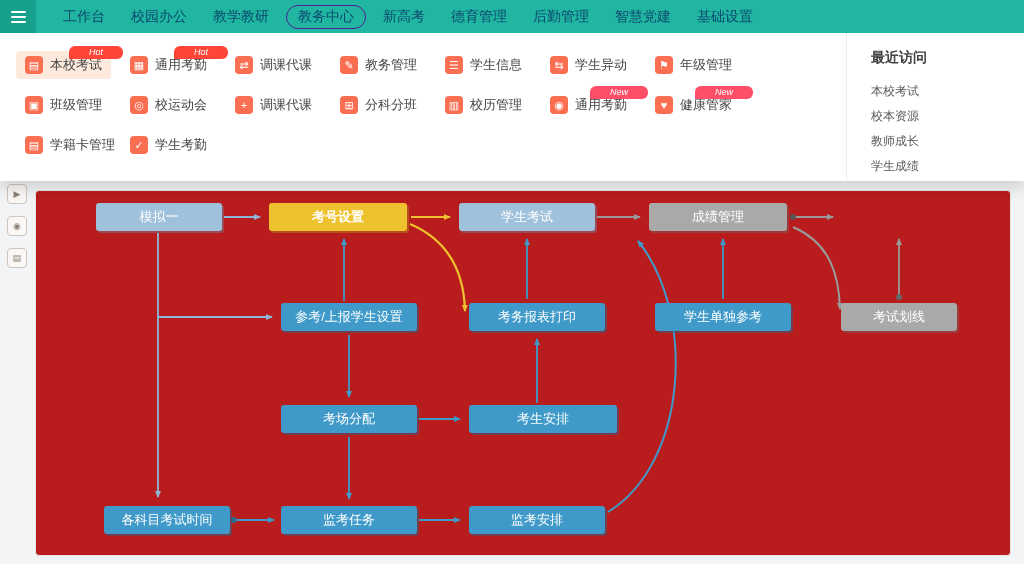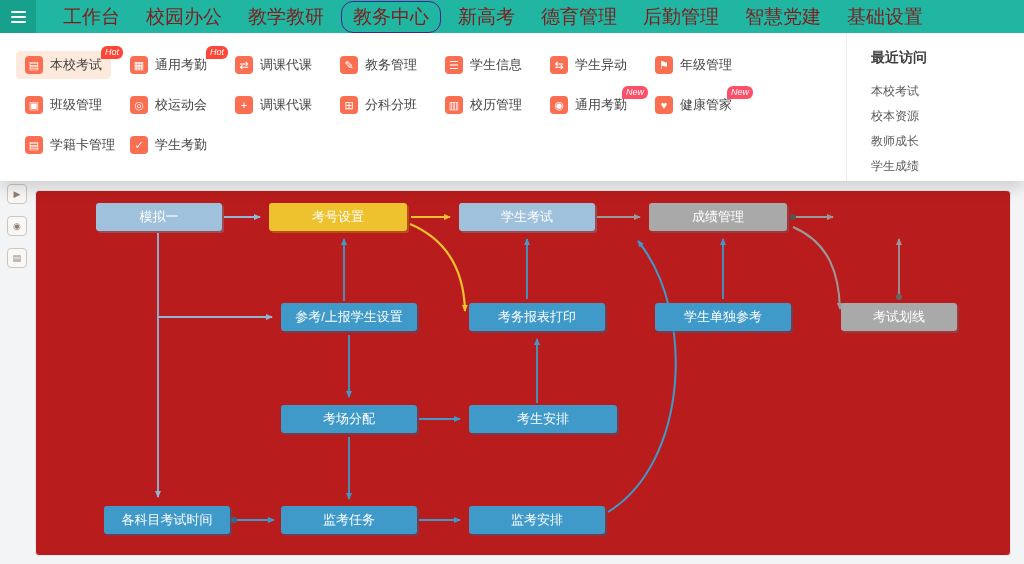--- a/index.html
+++ b/index.html
@@ -16,21 +16,21 @@
     background:#20b6a2; display:flex; align-items:center; z-index:40;
   }
   .burger {
     width:36px; height:33px; background:#17a18d; flex:0 0 36px;
     display:flex; align-items:center; justify-content:center; cursor:pointer;
   }
   .burger-icon { display:flex; flex-direction:column; gap:3px; }
   .burger-icon i { display:block; width:15px; height:2px; background:#fff; border-radius:1px; }
   .topnav { display:flex; align-items:center; margin-left:14px; }
   .nav-item {
-    color:#7f1d1d; font-size:19px; padding:4px 13px; cursor:pointer; white-space:nowrap;
+    color:#0c4a6e; font-size:14px; padding:4px 13px; cursor:pointer; white-space:nowrap;
   }
   .nav-item.boxed {
     border:1px solid #4c1d95; border-radius:12px; padding:2px 11px; margin:0 4px;
   }
 
   
   .mini-sidebar {
     position:absolute; left:7px; top:184px; display:flex; flex-direction:column;
     gap:12px; z-index:5;
   }
@@ -44,21 +44,21 @@
   .content-panel {
     position:absolute; left:35px; top:190px; width:976px; height:366px;
     background:#b91c1c; border:1px solid #e6e6e6; border-radius:4px; z-index:1;
   }
   .arrows { position:absolute; left:0; top:0; }
   .node {
     position:absolute; height:28px; line-height:28px; text-align:center;
     color:#fff; font-size:13px; border-radius:3px; cursor:pointer; white-space:nowrap;
   }
   .t-lightblue { background:#9fc1dc; box-shadow:2px 2px 0 rgba(110,145,175,.4); }
-  .t-yellow    { background:#eec22e; box-shadow:2px 2px 0 rgba(185,145,25,.45); }
+  .t-yellow    { background:#eec22e; box-shadow:2px 2px 0 rgba(185,145,25,.45);font-weight:bold; }
   .t-blue      { background:#3f9ac9; box-shadow:2px 2px 0 rgba(30,105,145,.45); }
   .t-gray      { background:#a9a9a9; box-shadow:2px 2px 0 rgba(110,110,110,.4); }
 
   
   .mega-menu {
     position:absolute; top:33px; left:0; width:1024px; height:148px;
     background:#fff; box-shadow:0 8px 14px rgba(0,0,0,.14); z-index:30;
   }
   .menu-grid {
     position:absolute; left:16px; top:12px;
@@ -70,21 +70,21 @@
     padding:5px 9px; border-radius:4px; cursor:pointer; width:max-content;
   }
   .m-item.highlight { background:#fdeadc; }
   .m-icon {
     width:18px; height:18px; border-radius:4px; background:#fa6e51; color:#fff;
     font-size:11px; display:flex; align-items:center; justify-content:center; flex:0 0 18px;
   }
   .m-label { font-size:13px; color:#454545; }
   .badge {
     position:absolute; top:-5px; right:-12px; height:13px; line-height:13px;
-    padding:0 4px; border-radius:6px 6px 6px 0; color:#fff;
+    padding:0 20px; border-radius:6px 6px 6px 0; color:#fff;
     font-size:9px; font-style:italic;
   }
   .badge.hot { background:#ff4538; }
   .badge.new { background:#ff4f68; }
 
   .recent {
     position:absolute; top:0; right:0; width:178px; height:100%;
     border-left:1px solid #ededed; padding:16px 0 0 24px;
   }
   .recent-title { font-size:14px; font-weight:bold; color:#404040; margin-bottom:12px; }

